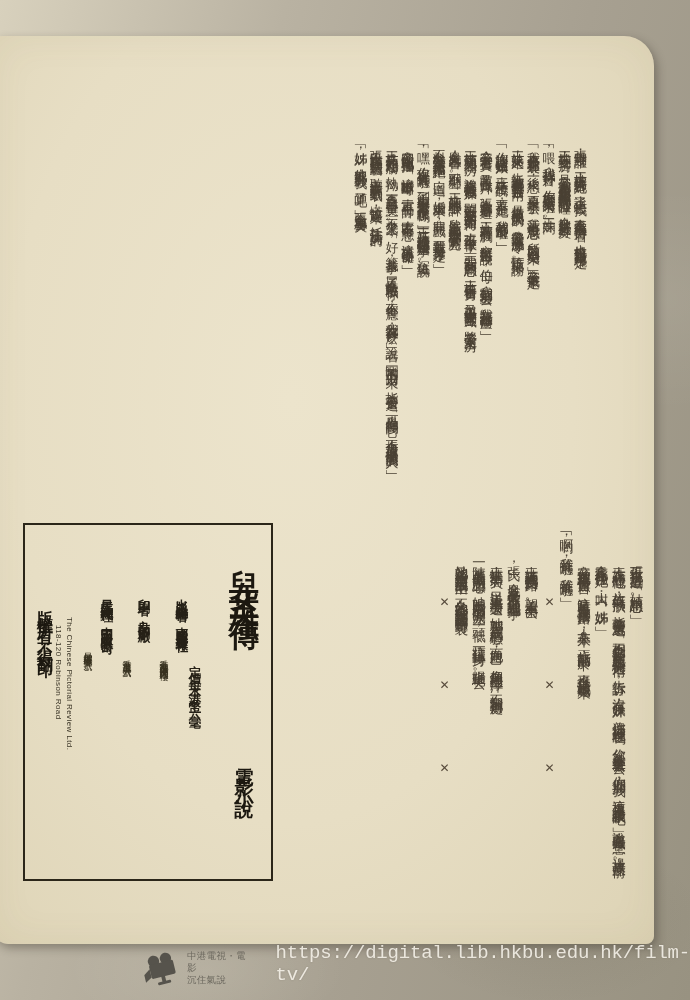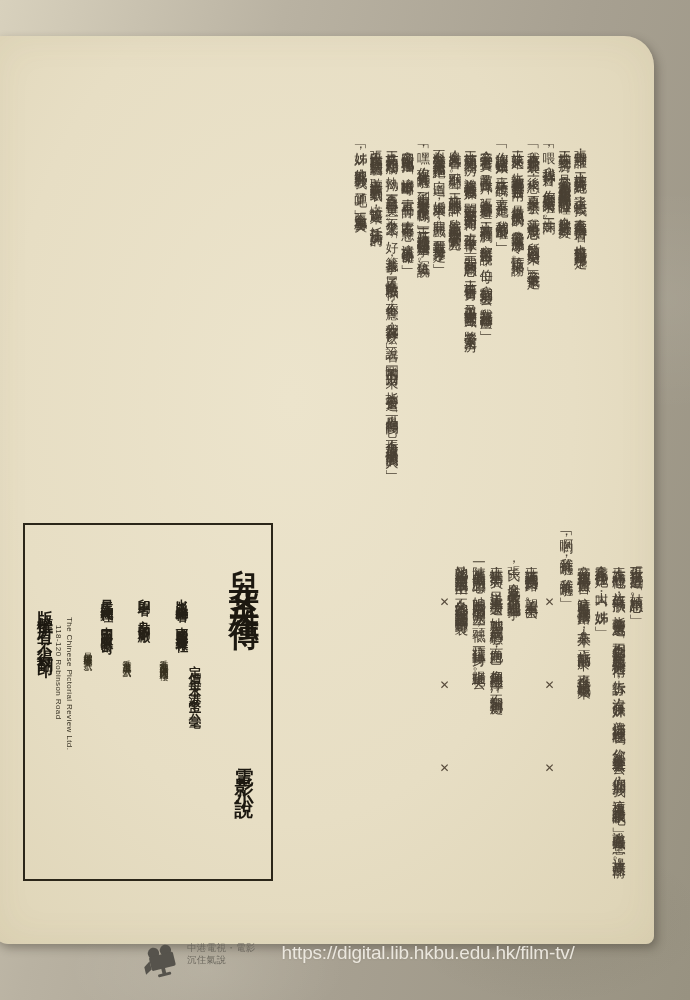--- a/index.html
+++ b/index.html
@@ -41,25 +41,25 @@
   .m0{left:148px;top:64px;} .a0{left:132px;top:128px;}
   .m1{left:110px;top:64px;} .a1{left:95px;top:128px;}
   .m2{left:73px;top:64px;}  .a2{left:56px;top:120px;}
   .ad-main{font-size:12.5px;letter-spacing:2.2px;font-weight:600;}
   .ad-addr{font-size:9px;letter-spacing:1px;font-weight:400;color:#37311f;}
   .ad-eng{writing-mode:vertical-rl;text-orientation:sideways;position:absolute;
     font-family:"Liberation Sans","DejaVu Sans",sans-serif;font-size:8px;color:#3a3426;letter-spacing:.4px;}
   .eng0{left:40px;top:92px;} .eng1{left:29px;top:100px;}
   .ad-copyright{left:9px;top:72px;font-size:16px;letter-spacing:6.5px;font-weight:700;color:#1c1810;}
   
-  .watermark{position:absolute;left:143px;top:942px;display:flex;align-items:flex-start;}
+  .watermark{position:absolute;left:143px;top:942px;display:flex;align-items:flex-end;}
   .wm-icon{width:38px;height:36px;flex:0 0 auto;}
   .wm-text{margin-left:6px;font-family:"Liberation Sans","DejaVu Sans",sans-serif;
     font-size:9.5px;line-height:1.25;color:#6e6a60;letter-spacing:.3px;}
-  .wm-url{margin-left:26px;font-family:Liberation Sans, sans-serif;
+  .wm-url{margin-left:26px;font-family:Liberation Mono, monospace;
     font-size:19px;letter-spacing:-0.2px;color:rgba(250,247,238,.85);
     text-shadow:0 0 2px rgba(90,85,70,.25);}
 </style>
 </head>
 <body>
 
 <div class="backdrop-noise"></div>
 
 <div class="paper"></div>
 

